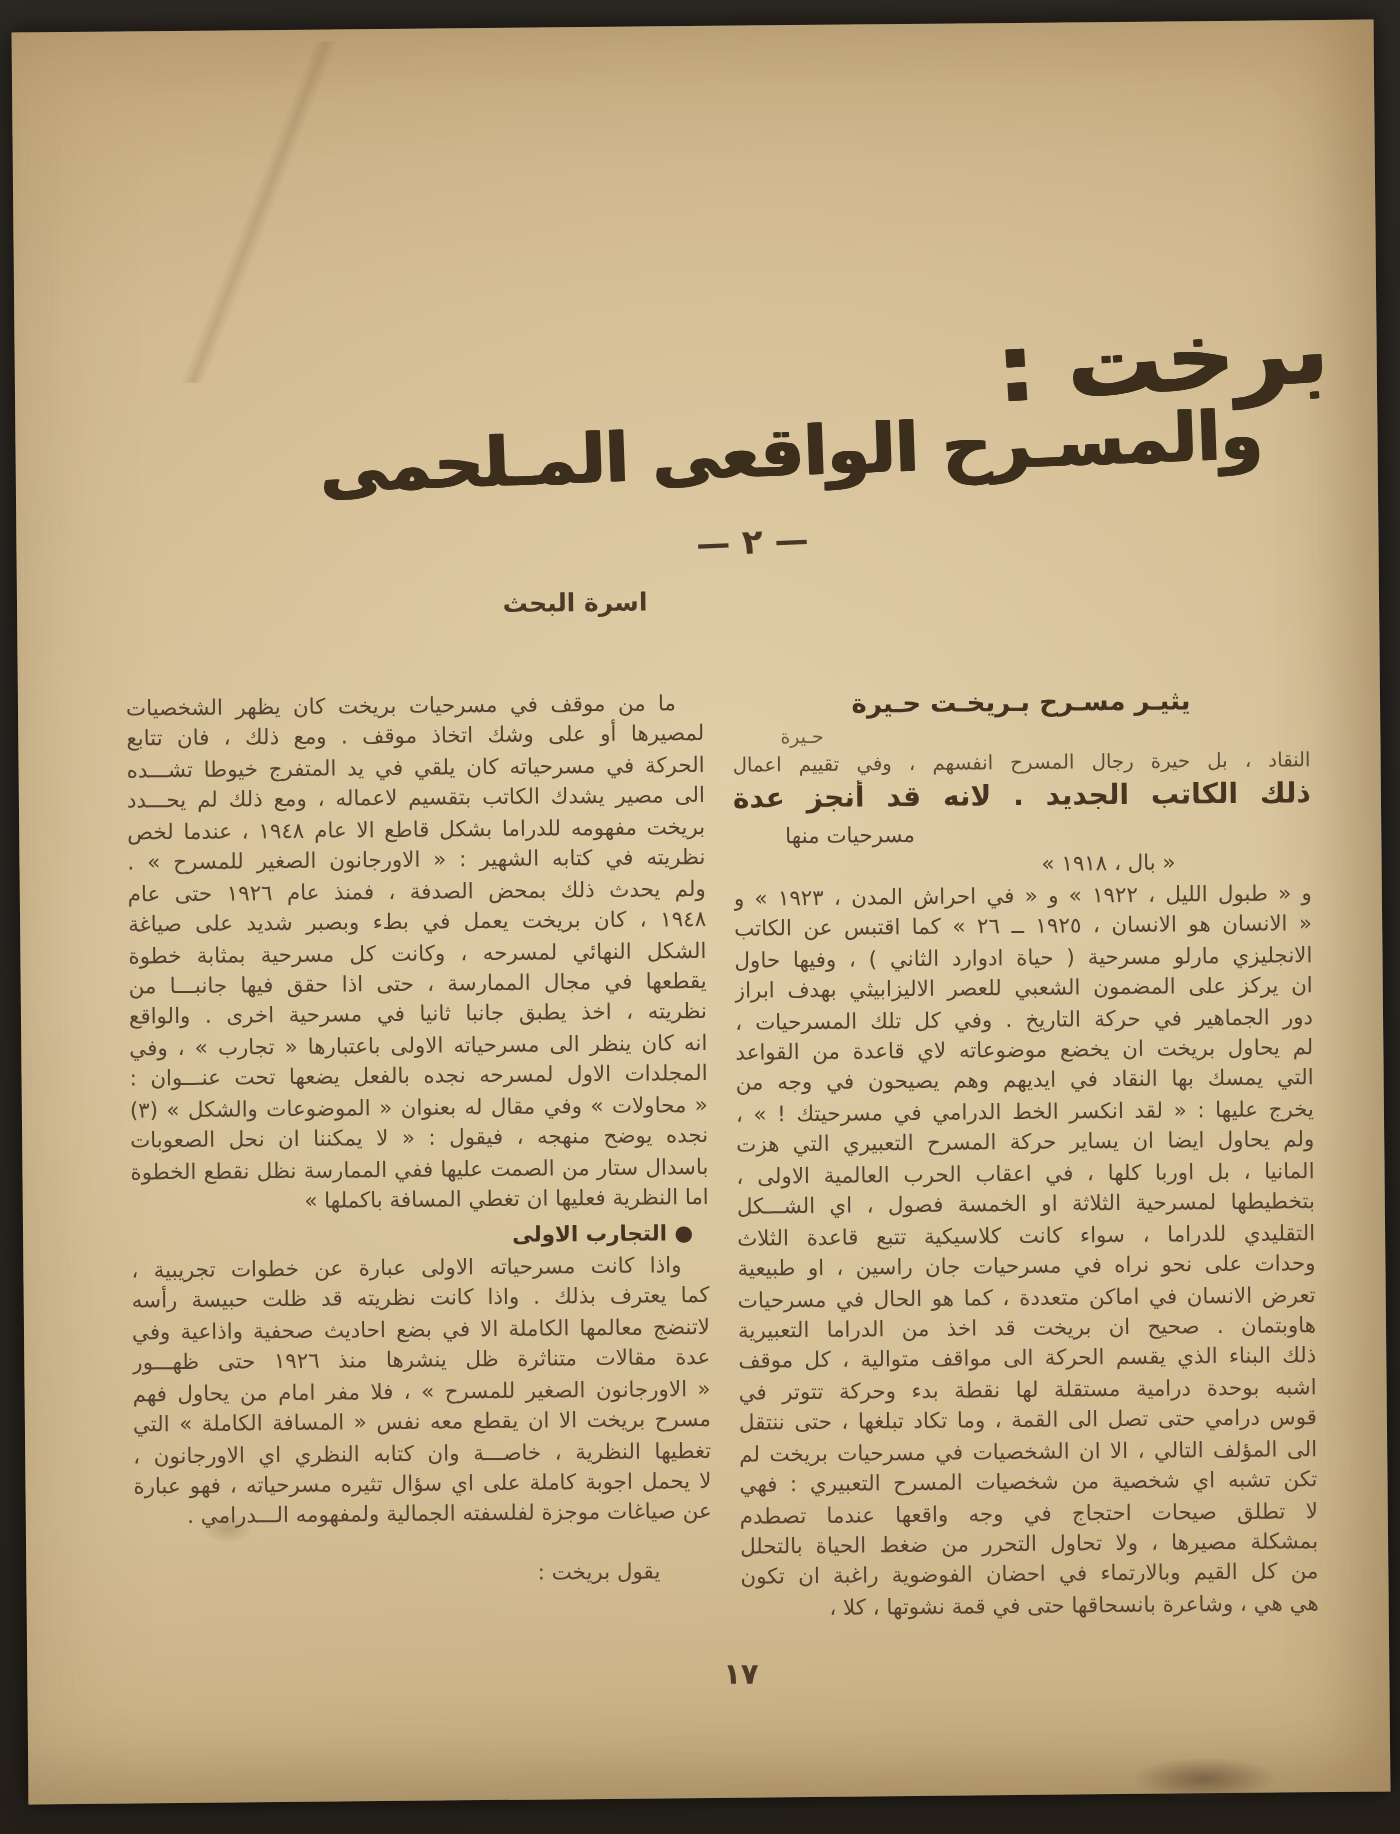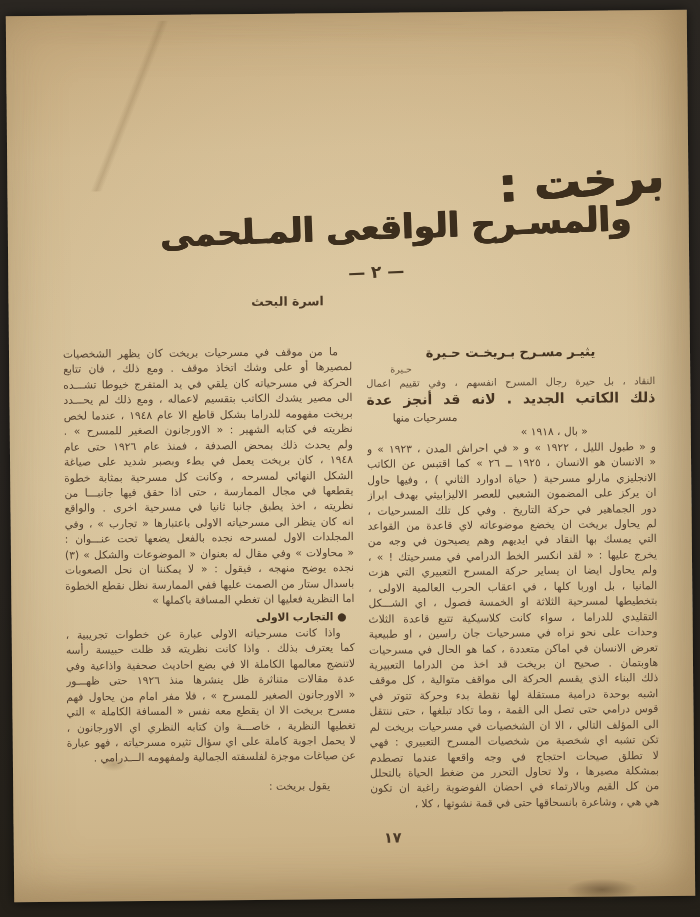--- a/index.html
+++ b/index.html
@@ -43,21 +43,21 @@
     padding-left:24px;color:#6b573f;}
   .line.small{font-size:9.9px;color:#5d4a36;}
   .line.big{font-size:14px;font-weight:bold;height:19.5px;line-height:19.5px;color:#473522;}
   .line.leftpos{text-align-last:left;padding-left:26px;}
   .line.centerish{text-align-last:center;padding-left:86px;}
   .line.last{text-align-last:right;}
   .line.indent{text-indent:14px;}
   .line.sect{font-weight:bold;text-align-last:right;padding-right:8px;margin-top:3px;color:#443320;}
   .line.speech{margin-top:14px;text-align-last:right;padding-right:26px;}
 
-  .pgnum{position:absolute;top:817px;left:348px;width:40px;text-align:right;
+  .pgnum{position:absolute;top:817px;left:348px;width:40px;text-align:left;
     font-size:14.5px;font-weight:bold;color:#4d3b28;}
 </style>
 </head>
 <body>
 
 <div class="stage">
   <div class="paper">
     <div class="crease"></div>
     <div class="stain"></div>
     <div class="stain2"></div>

